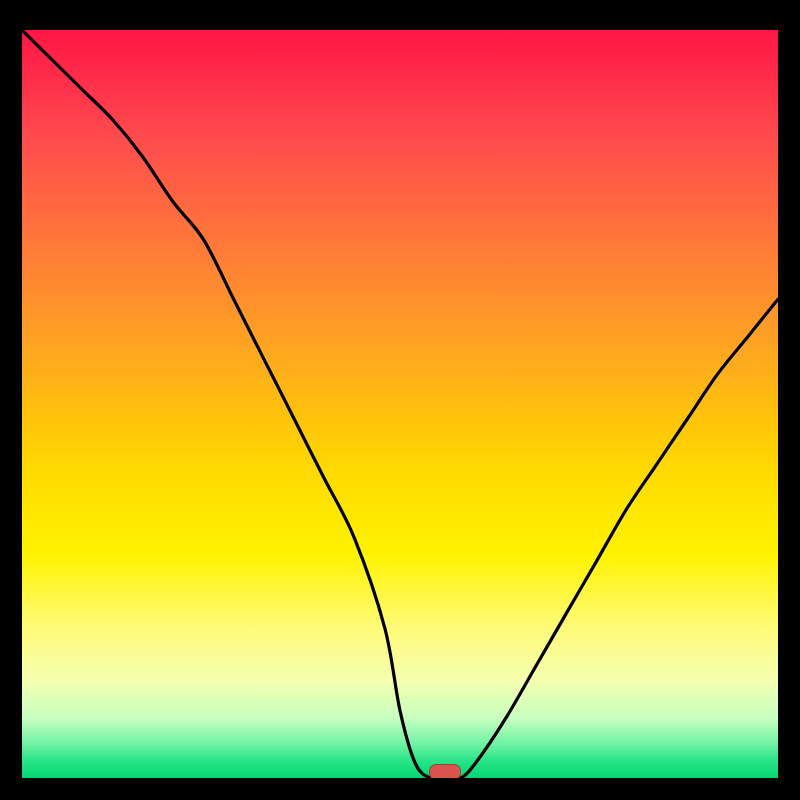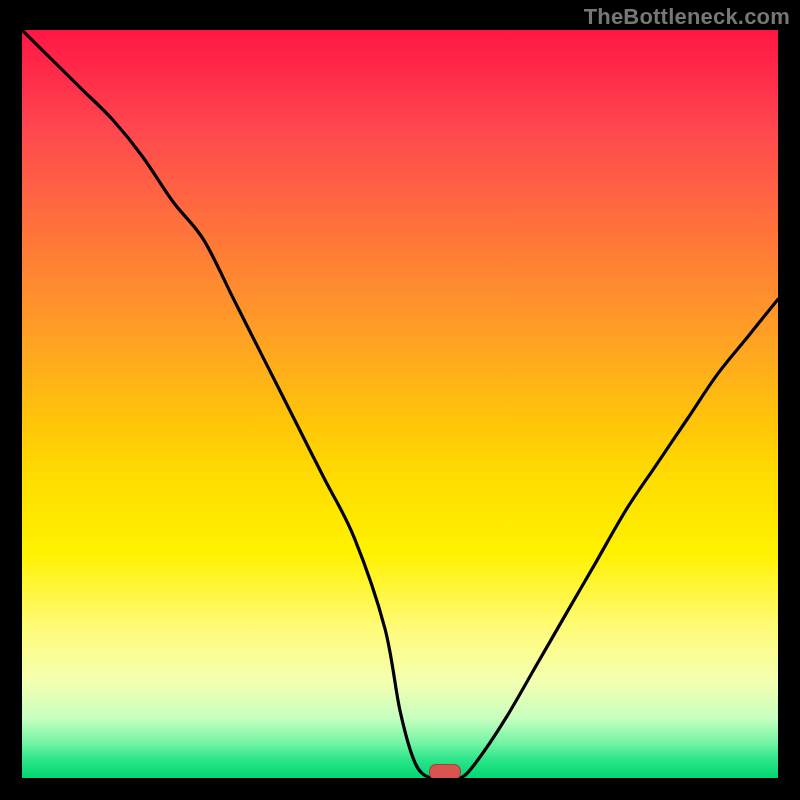--- a/index.html
+++ b/index.html
@@ -78,21 +78,20 @@
     transform: translate(-50%, -50%);
     border: 1px solid rgba(0,0,0,0.25);
     z-index: 3;
   }
 </style>
 </head>
 <body>
 
 <div class="frame">
 
-  <div class="attribution">TheBottleneck.com</div>
 
   <div class="plot-area" id="plot-area">
     <div class="gradient-bg"></div>
     <svg class="curve" id="curve-svg" viewBox="0 0 756 748" preserveAspectRatio="none">
       <path id="curve-path" d="M 0.0 0.0 C 5.0 5.0, 20.2 19.9, 30.2 29.9 C 40.3 39.9, 50.4 49.9, 60.5 59.8 C 70.6 69.8, 80.6 78.5, 90.7 89.8 C 100.8 101.0, 110.9 113.4, 121.0 127.2 C 131.0 140.9, 141.1 158.3, 151.2 172.0 C 161.3 185.8, 171.4 193.2, 181.4 209.4 C 191.5 225.6, 201.6 249.3, 211.7 269.3 C 221.8 289.2, 231.8 309.2, 241.9 329.1 C 252.0 349.1, 262.1 369.0, 272.2 389.0 C 282.2 408.9, 292.3 428.9, 302.4 448.8 C 312.5 468.7, 322.6 483.7, 332.6 508.6 C 342.7 533.6, 355.3 569.7, 362.9 598.4 C 370.4 627.1, 373.0 658.2, 378.0 680.7 C 383.0 703.1, 388.1 721.8, 393.1 733.0 C 398.2 744.3, 403.2 745.5, 408.2 748.0 C 413.3 750.5, 418.3 748.0, 423.4 748.0 C 428.4 748.0, 433.4 750.5, 438.5 748.0 C 443.5 745.5, 446.0 743.0, 453.6 733.0 C 461.2 723.1, 473.8 704.4, 483.8 688.2 C 493.9 672.0, 504.0 653.3, 514.1 635.8 C 524.2 618.3, 534.2 600.9, 544.3 583.4 C 554.4 566.0, 564.5 548.5, 574.6 531.1 C 584.6 513.6, 594.7 494.9, 604.8 478.7 C 614.9 462.5, 625.0 448.8, 635.0 433.8 C 645.1 418.9, 655.2 403.9, 665.3 389.0 C 675.4 374.0, 685.4 357.8, 695.5 344.1 C 705.6 330.4, 715.7 319.1, 725.8 306.7 C 735.8 294.2, 751.0 275.5, 756.0 269.3"></path>
     </svg>
     <div class="marker" id="marker" style="left: 423.36px; top: 742px;"></div>
   </div>
 
 </div>

